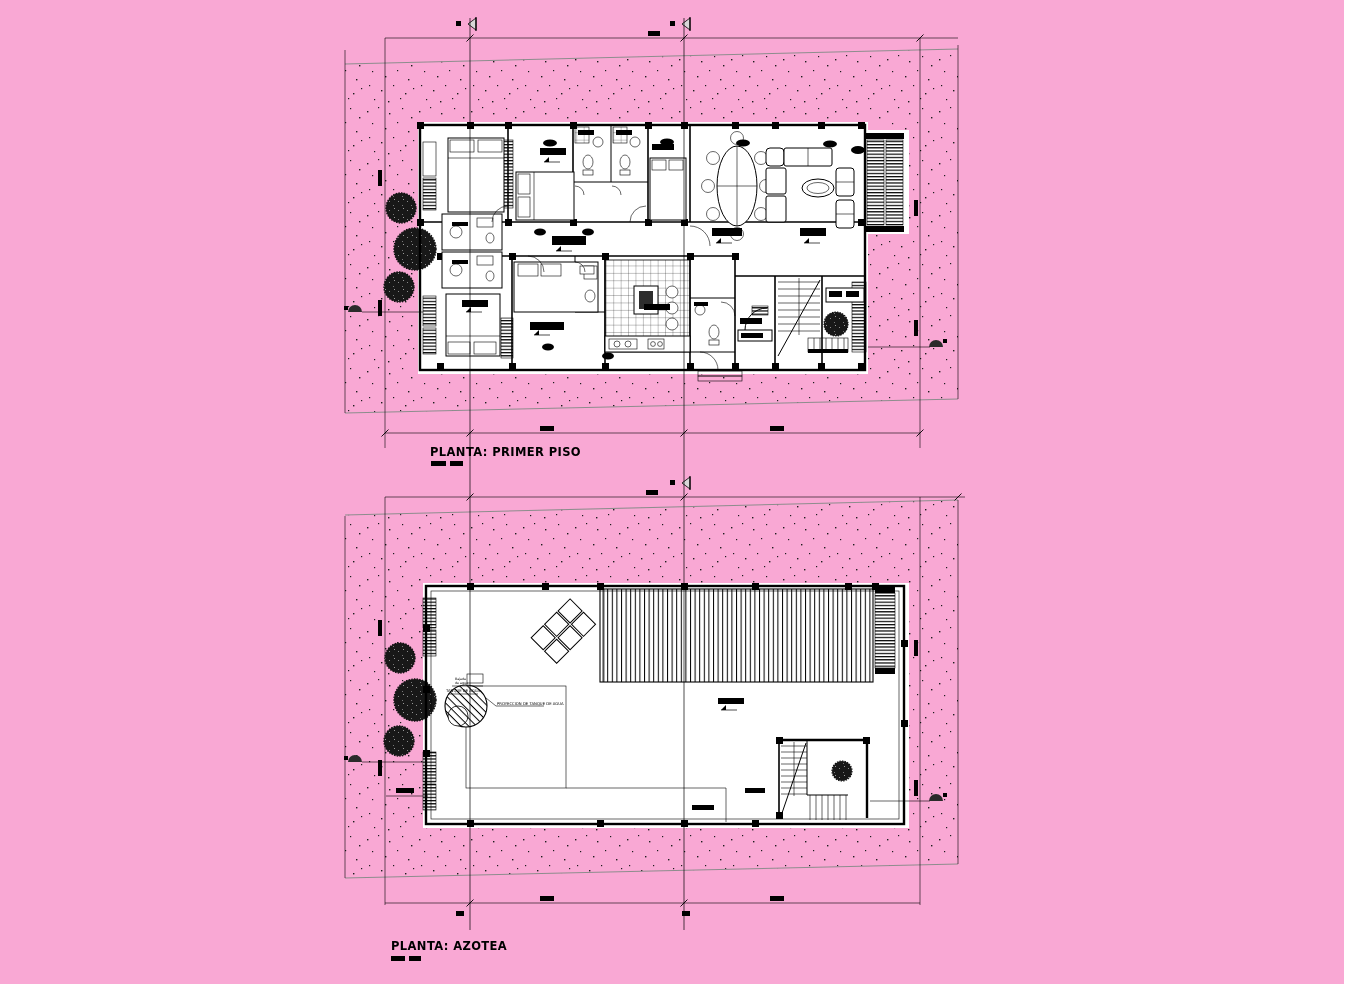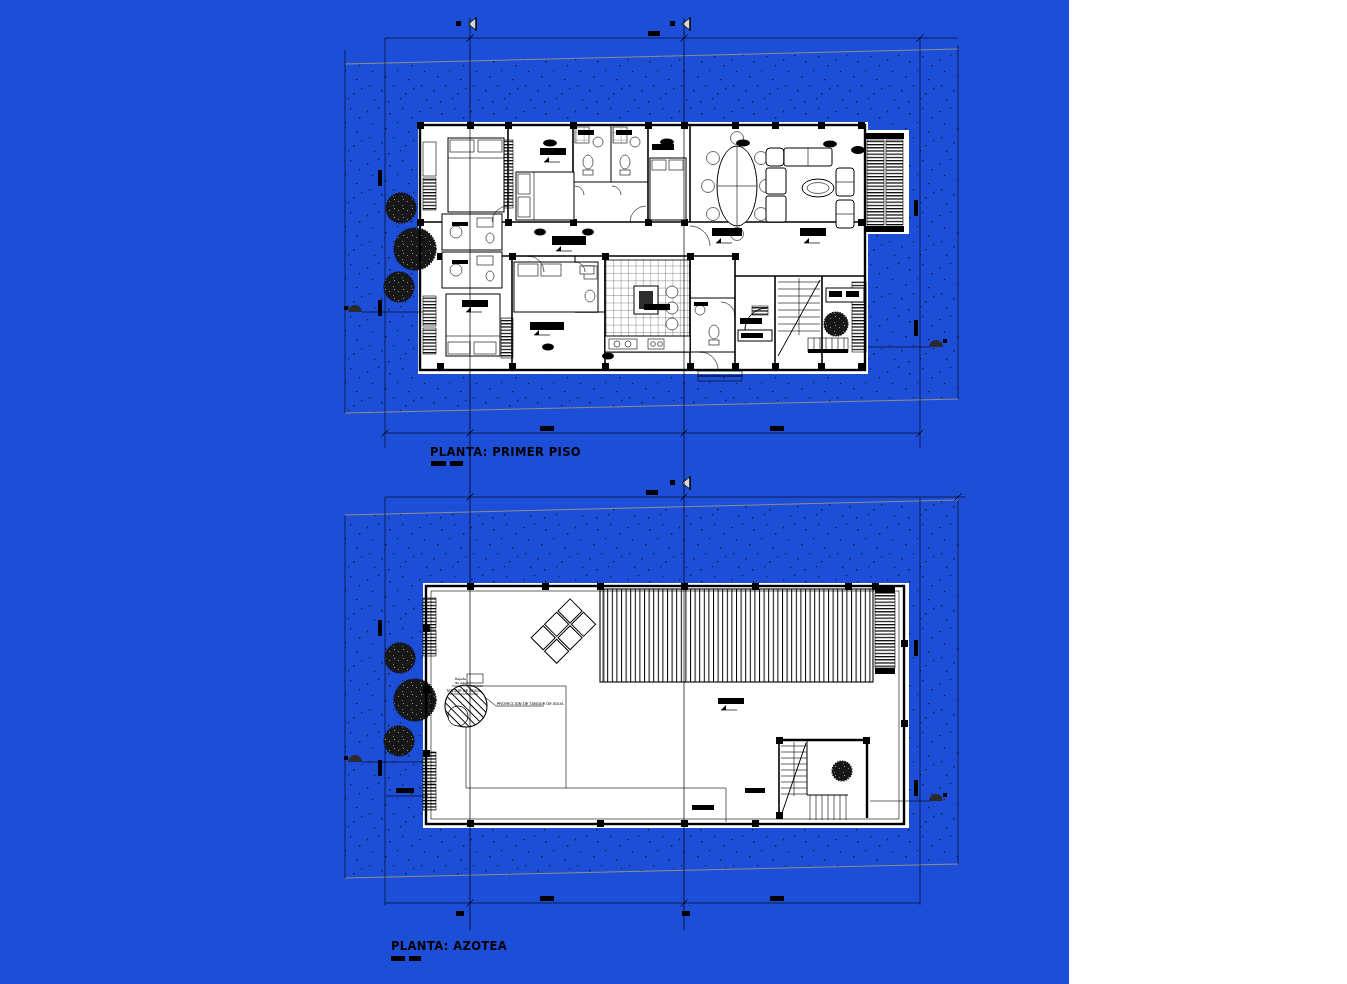--- a/index.html
+++ b/index.html
@@ -1,16 +1,16 @@
 <!DOCTYPE html>
 <html><head>
 <meta charset="utf-8">
 <style>
   html,body{margin:0;padding:0;background:#fff;}
-  .sheet{position:relative;width:1069px;height:984px;background:#1d4ed8;overflow:hidden;}
+  .sheet{position:relative;width:1344px;height:984px;background:#f9a8d4;overflow:hidden;}
   svg{display:block;}
   .s0{stroke:#000;stroke-width:.6;fill:none}
   .s1{stroke:#000;stroke-width:1;fill:none}
   .s2{stroke:#000;stroke-width:1.6;fill:none}
   .s3{stroke:#000;stroke-width:2.4;fill:none}
   .sg{stroke:#8d8d8d;stroke-width:1.1;fill:none}
   .fb{fill:#000;stroke:none}
   .fw{fill:#fff;stroke:none}
   .fwS1{fill:#fff;stroke:#000;stroke-width:1}
   .fwS0{fill:#fff;stroke:#000;stroke-width:.6}

